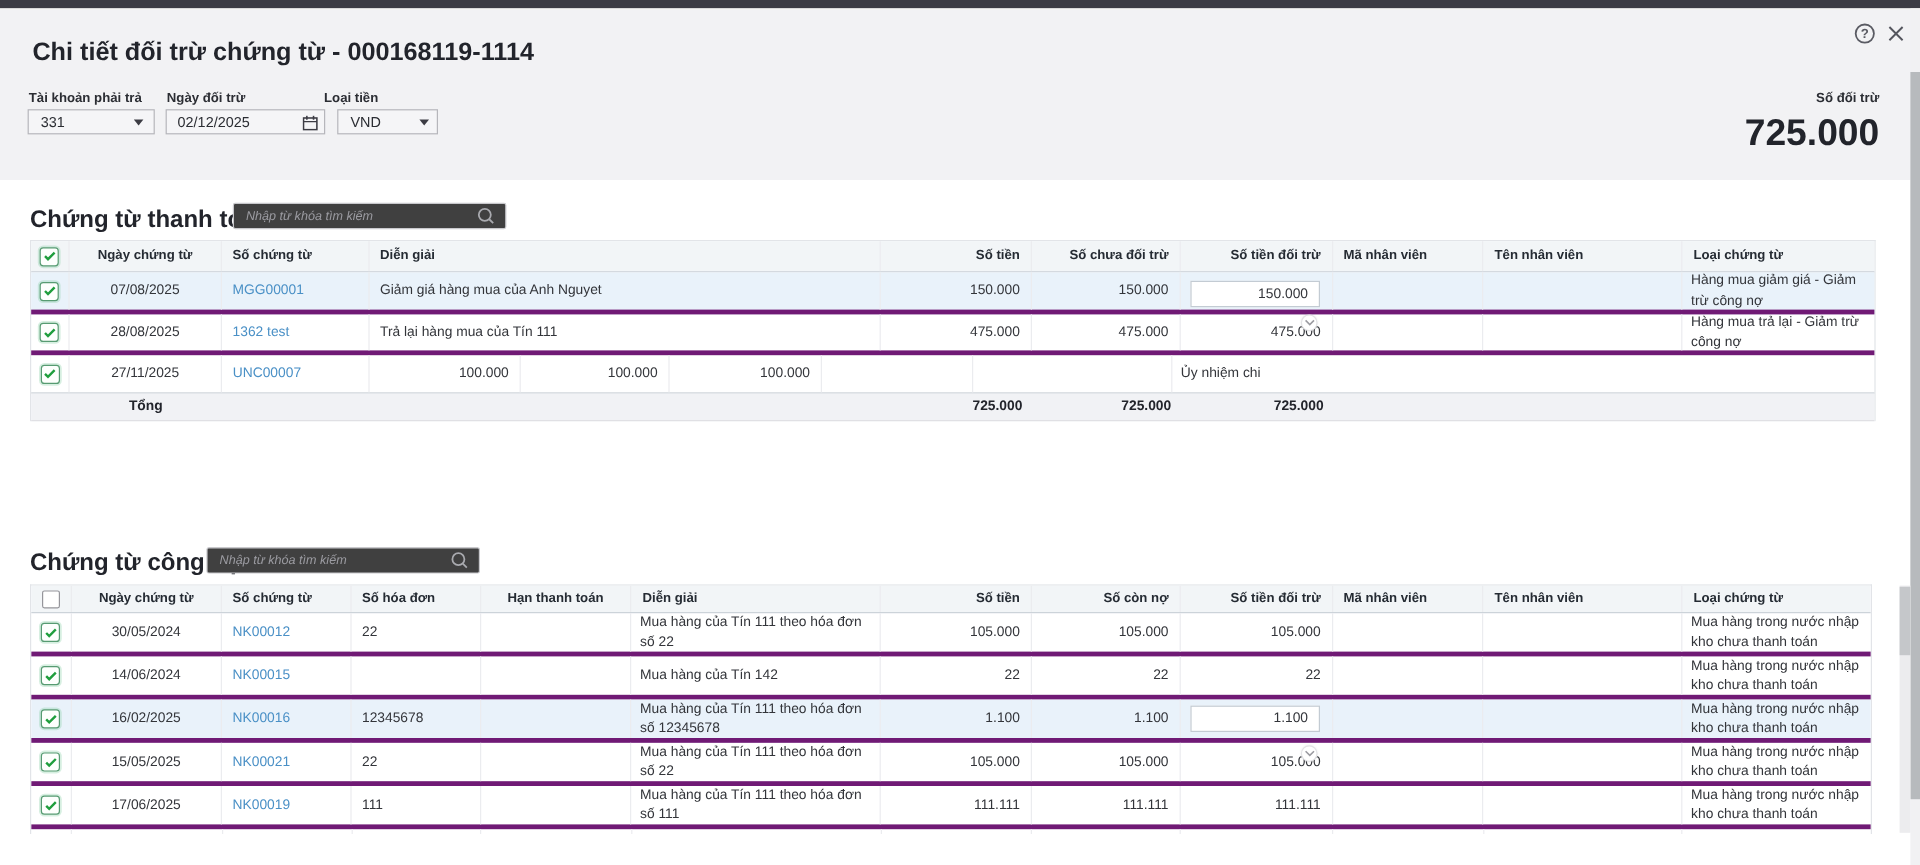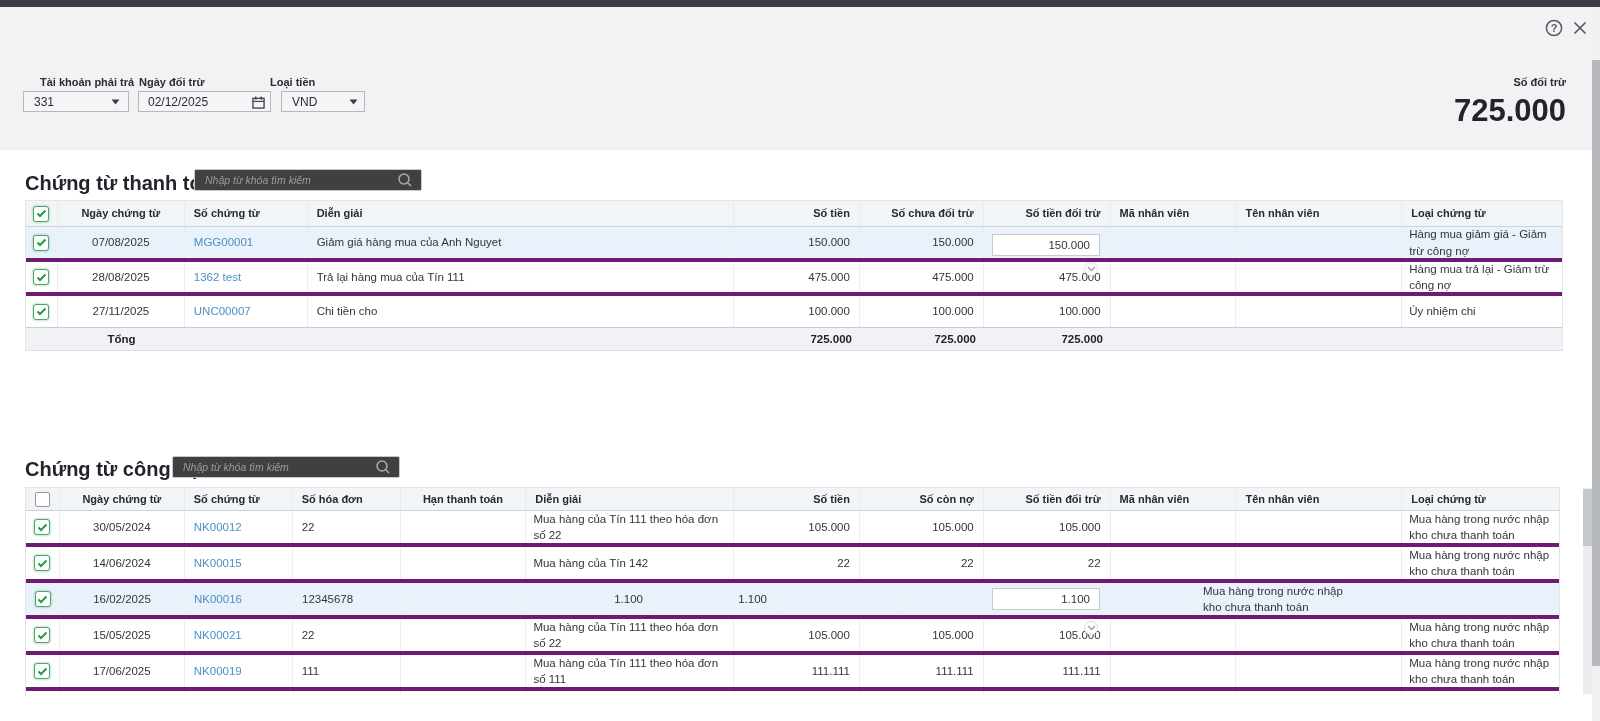--- a/index.html
+++ b/index.html
@@ -36,28 +36,29 @@
   font-size:11.5px; font-weight:bold; color:#22242b; border-bottom:1px solid #e0e0e4; }
 .rowinput { position:absolute; width:108px; height:22px; background:#fff; border:1px solid #c3cbd3;
   display:flex; align-items:center; justify-content:flex-end; padding-right:9px; font-size:11.5px; color:#33353a; }
 .badge { position:absolute; width:14px; height:14px; border-radius:50%; background:#fff;
   border:1px solid #e3e3e6; box-shadow:0 0 2px rgba(0,0,0,0.08); display:flex; align-items:center; justify-content:center; }
 </style>
 </head>
 <body>
 <div class="topbar"></div>
 <div class="hdr">
+  <div class="title">Chi tiết đối trừ chứng từ - 000168119-1114</div>
   <svg class="abs" style="left:1545px; top:12px;" width="18" height="18" viewBox="0 0 18 18">
     <circle cx="9" cy="9" r="7.6" fill="none" stroke="#5a5b63" stroke-width="1.5"></circle>
     <text x="9" y="13" font-size="11" font-weight="bold" fill="#5a5b63" text-anchor="middle" font-family="Liberation Sans">?</text>
   </svg>
   <svg class="abs" style="left:1572px; top:13px;" width="16" height="16" viewBox="0 0 16 16">
     <path d="M2.5 2.5 L13.5 13.5 M13.5 2.5 L2.5 13.5" stroke="#55565e" stroke-width="1.6" fill="none"></path>
   </svg>
-  <div class="flabel" style="left:40px;">Tài khoản phải trả</div>
+  <div class="flabel" style="left:24px;">Tài khoản phải trả</div>
   <div class="flabel" style="left:139px;">Ngày đối trừ</div>
   <div class="flabel" style="left:270px;">Loại tiền</div>
   <div class="fbox" style="left:23px; width:106px; padding-left:10px;">331</div>
   <svg class="abs" style="left:111px; top:92px;" width="9" height="6" viewBox="0 0 9 6">
       <path d="M0.5 0.5 L8.5 0.5 L4.5 5.5 Z" fill="#3c3c44"></path>
     </svg>
   <div class="fbox" style="left:138px; width:133px; padding-left:9px;">02/12/2025</div>
   <svg class="abs" style="left:252px; top:89px;" width="13" height="13" viewBox="0 0 14 14">
     <rect x="1" y="2.5" width="12" height="10.5" fill="none" stroke="#3c3c44" stroke-width="1.4"></rect>
     <line x1="4" y1="0.5" x2="4" y2="4" stroke="#3c3c44" stroke-width="1.4"></line>
@@ -139,21 +140,20 @@
   <div class="trow" style="height:32px; border-bottom:1px solid #c6ccd2;">
     <div class="cell ctr" style="width:32px;">
         <span class="cb">
           <svg width="11" height="9" viewBox="0 0 11 9">
             <path d="M1.5 4.5 L4 7 L9.5 1.5" fill="none" stroke="#1f9e3d" stroke-width="2"></path>
           </svg>
         </span>
       </div>
     <div class="cell ctr" style="width:127px;">27/11/2025</div>
     <div class="cell lnk" style="width:123px;">UNC00007</div>
-    <div class="cell" style="width:427px;">Chi tiền cho</div>
     <div class="cell rgt" style="width:126px;">100.000</div>
     <div class="cell rgt" style="width:124px;">100.000</div>
     <div class="cell rgt" style="width:127px;">100.000</div>
     <div class="cell" style="width:126px;"></div>
     <div class="cell" style="width:166px;"></div>
     <div class="cell wrapc" style="width:160px;">Ủy nhiệm chi</div>
   </div>
   <div class="tong">
     <div class="abs" style="left:32px; width:127px; text-align:center; top:5px;">Tổng</div>
     <div class="abs" style="left:709px; width:126px; text-align:right; padding-right:9px; top:5px;">725.000</div>
@@ -239,20 +239,21 @@
         <span class="cb">
           <svg width="11" height="9" viewBox="0 0 11 9">
             <path d="M1.5 4.5 L4 7 L9.5 1.5" fill="none" stroke="#1f9e3d" stroke-width="2"></path>
           </svg>
         </span>
       </div>
     <div class="cell ctr" style="width:125px;">16/02/2025</div>
     <div class="cell lnk" style="width:108px;">NK00016</div>
     <div class="cell" style="width:108px;">12345678</div>
     <div class="cell" style="width:126px;"></div>
+    <div class="cell wrapc" style="width:208px;">Mua hàng của Tín 111 theo hóa đơn số 12345678</div>
     <div class="cell rgt" style="width:126px;">1.100</div>
     <div class="cell rgt" style="width:124px;">1.100</div>
     <div class="cell rgt" style="width:127px;"></div>
     <div class="cell" style="width:126px;"></div>
     <div class="cell" style="width:166px;"></div>
     <div class="cell wrapc" style="width:157px;">Mua hàng trong nước nhập kho chưa thanh toán</div>
   </div>
   <div class="trow" style="height:36px;">
     <div class="cell ctr" style="width:34px;">
         <span class="cb">

